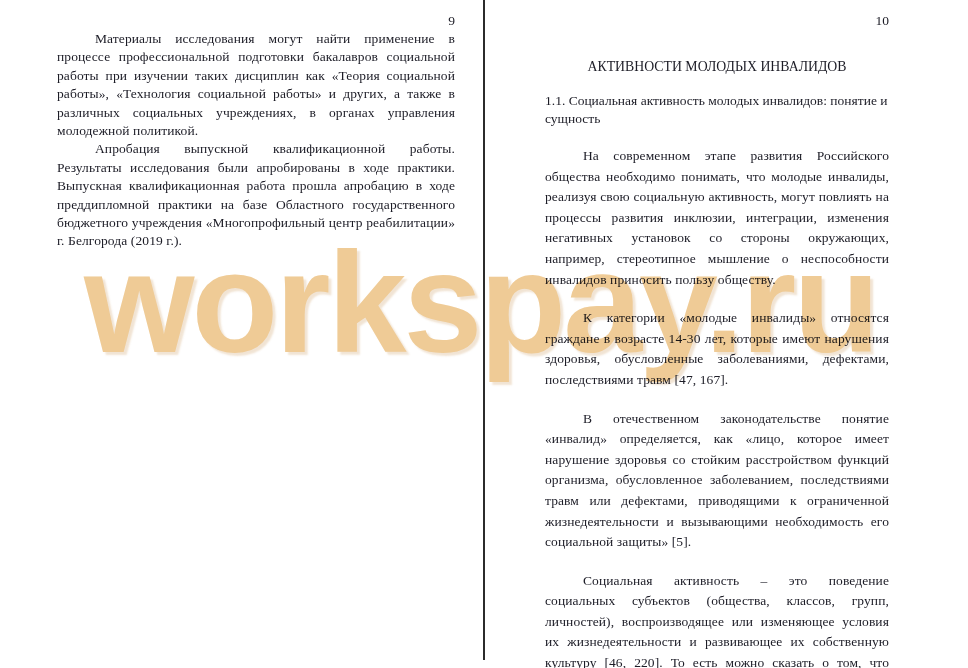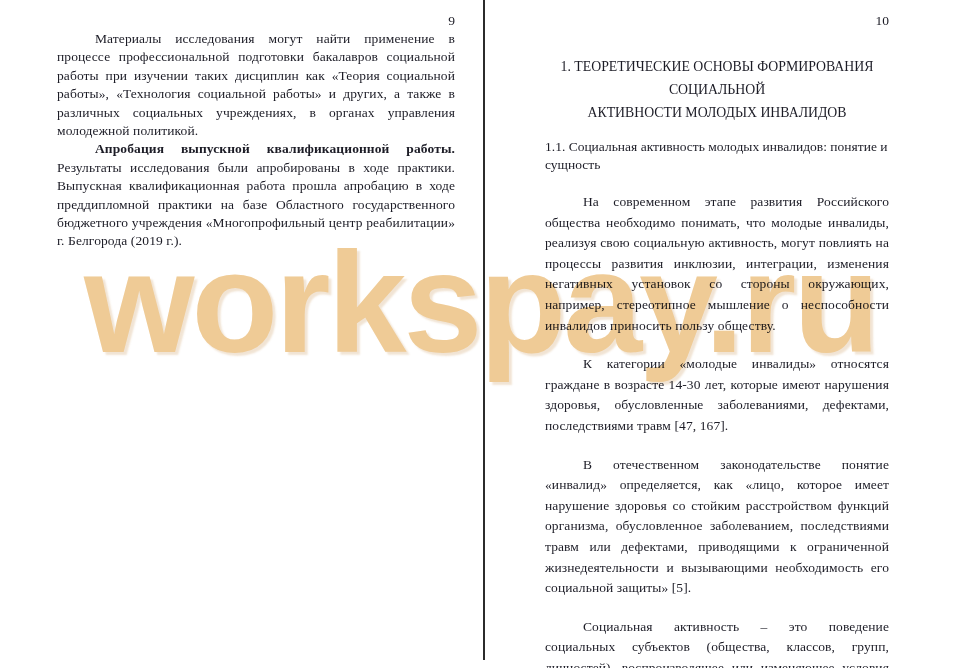--- a/index.html
+++ b/index.html
@@ -49,21 +49,21 @@
   p.body {
     margin: 0;
     font-size: 13.5px;
     text-align: justify;
     letter-spacing: 0.1px;
   }
   .page-left p.body { line-height: 18.4px; }
   .page-right p.body { line-height: 20.6px; margin-top: 18px; }
   p.indent { text-indent: 38px; }
   .first-para { margin-top: 7px; }
-  b.lead { font-weight: bold; }
+  b.lead { font-weight: normal; }
   .heading {
     margin-top: 25px;
     text-align: center;
     font-size: 13.8px;
     line-height: 23px;
   }
   .subheading {
     margin-top: 14px;
     font-size: 13.5px;
     line-height: 18px;
@@ -102,21 +102,20 @@
     </p>
 
   </section>
 
   <div class="divider"></div>
 
   <section class="page page-right">
     <div class="page-number">10</div>
 
     <div class="heading">
-      <div>1. ТЕОРЕТИЧЕСКИЕ ОСНОВЫ ФОРМИРОВАНИЯ СОЦИАЛЬНОЙ</div>
       <div>АКТИВНОСТИ МОЛОДЫХ ИНВАЛИДОВ</div>
     </div>
 
     <div class="subheading">1.1. Социальная активность молодых инвалидов: понятие и сущность</div>
 
     <p class="body indent body-start">На современном этапе развития Российского общества необходимо понимать, что молодые инвалиды, реализуя свою социальную активность, могут повлиять на процессы развития инклюзии, интеграции, изменения негативных установок со стороны окружающих, например, стереотипное мышление о неспособности инвалидов приносить пользу обществу.</p>
 
     <p class="body indent">К категории «молодые инвалиды» относятся граждане в возрасте 14-30 лет, которые имеют нарушения здоровья, обусловленные заболеваниями, дефектами, последствиями травм [47, 167].</p>
 
     <p class="body indent">В отечественном законодательстве понятие «инвалид» определяется, как «лицо, которое имеет нарушение здоровья со стойким расстройством функций организма, обусловленное заболеванием, последствиями травм или дефектами, приводящими к ограниченной жизнедеятельности и вызывающими необходимость его социальной защиты» [5].</p>

